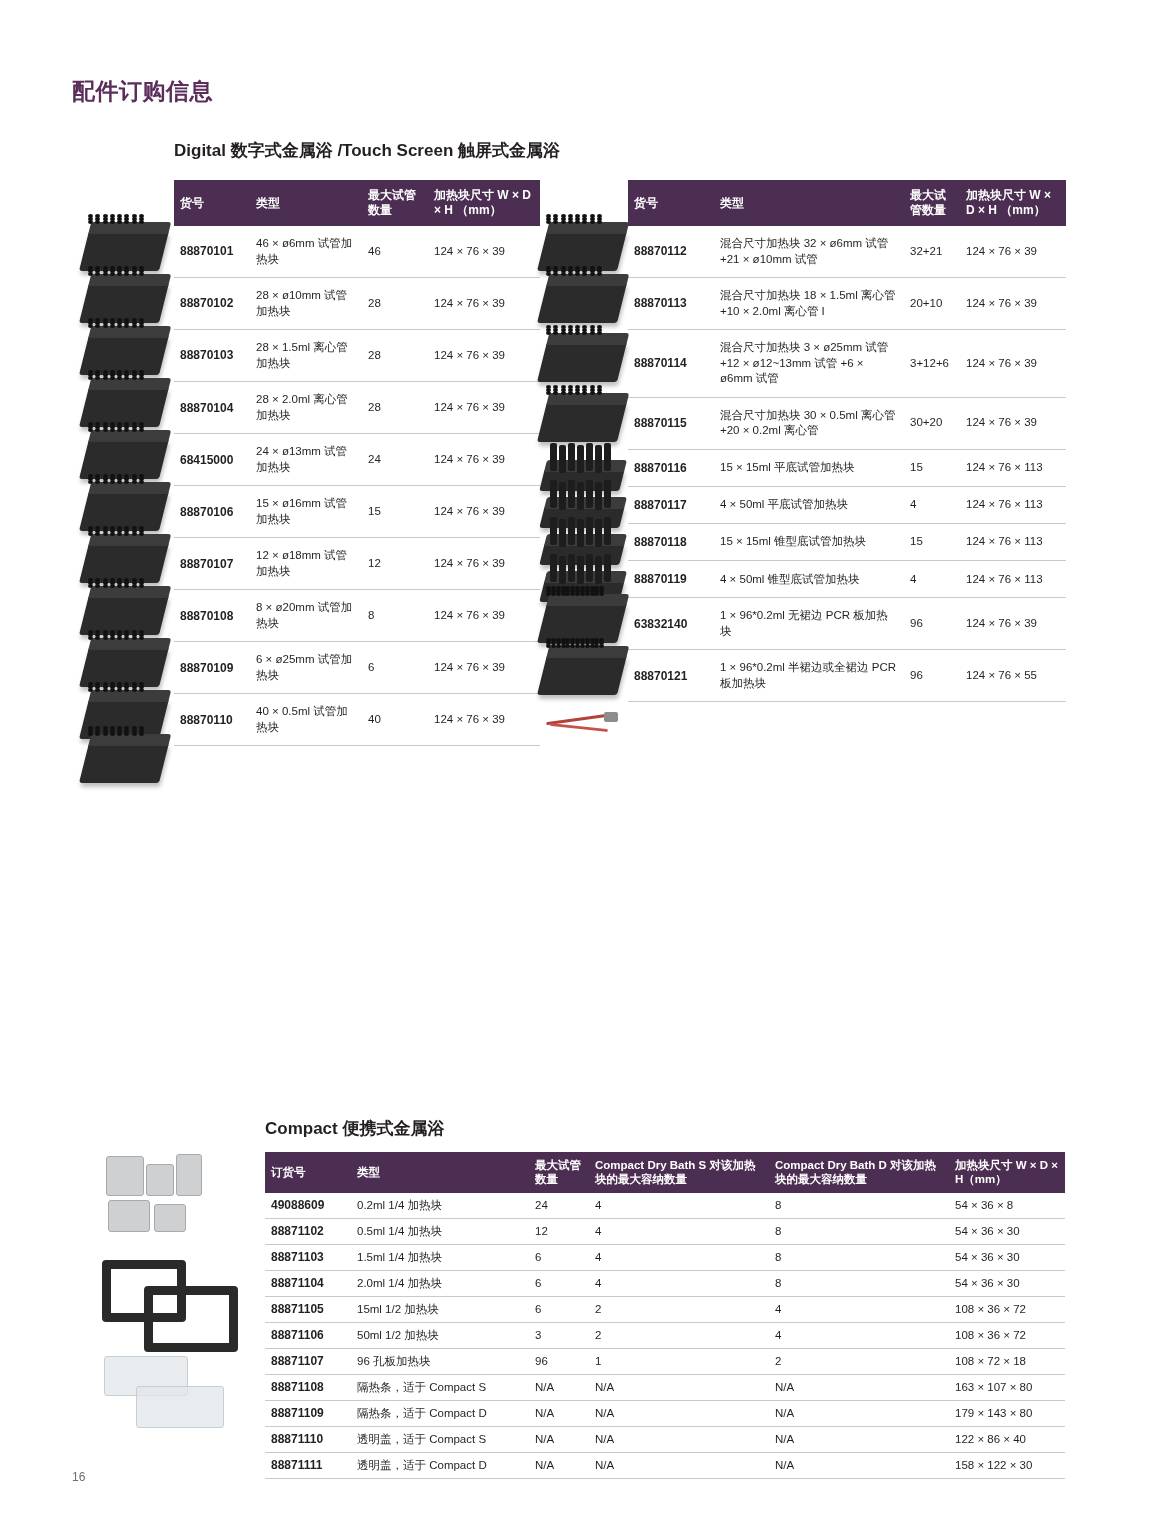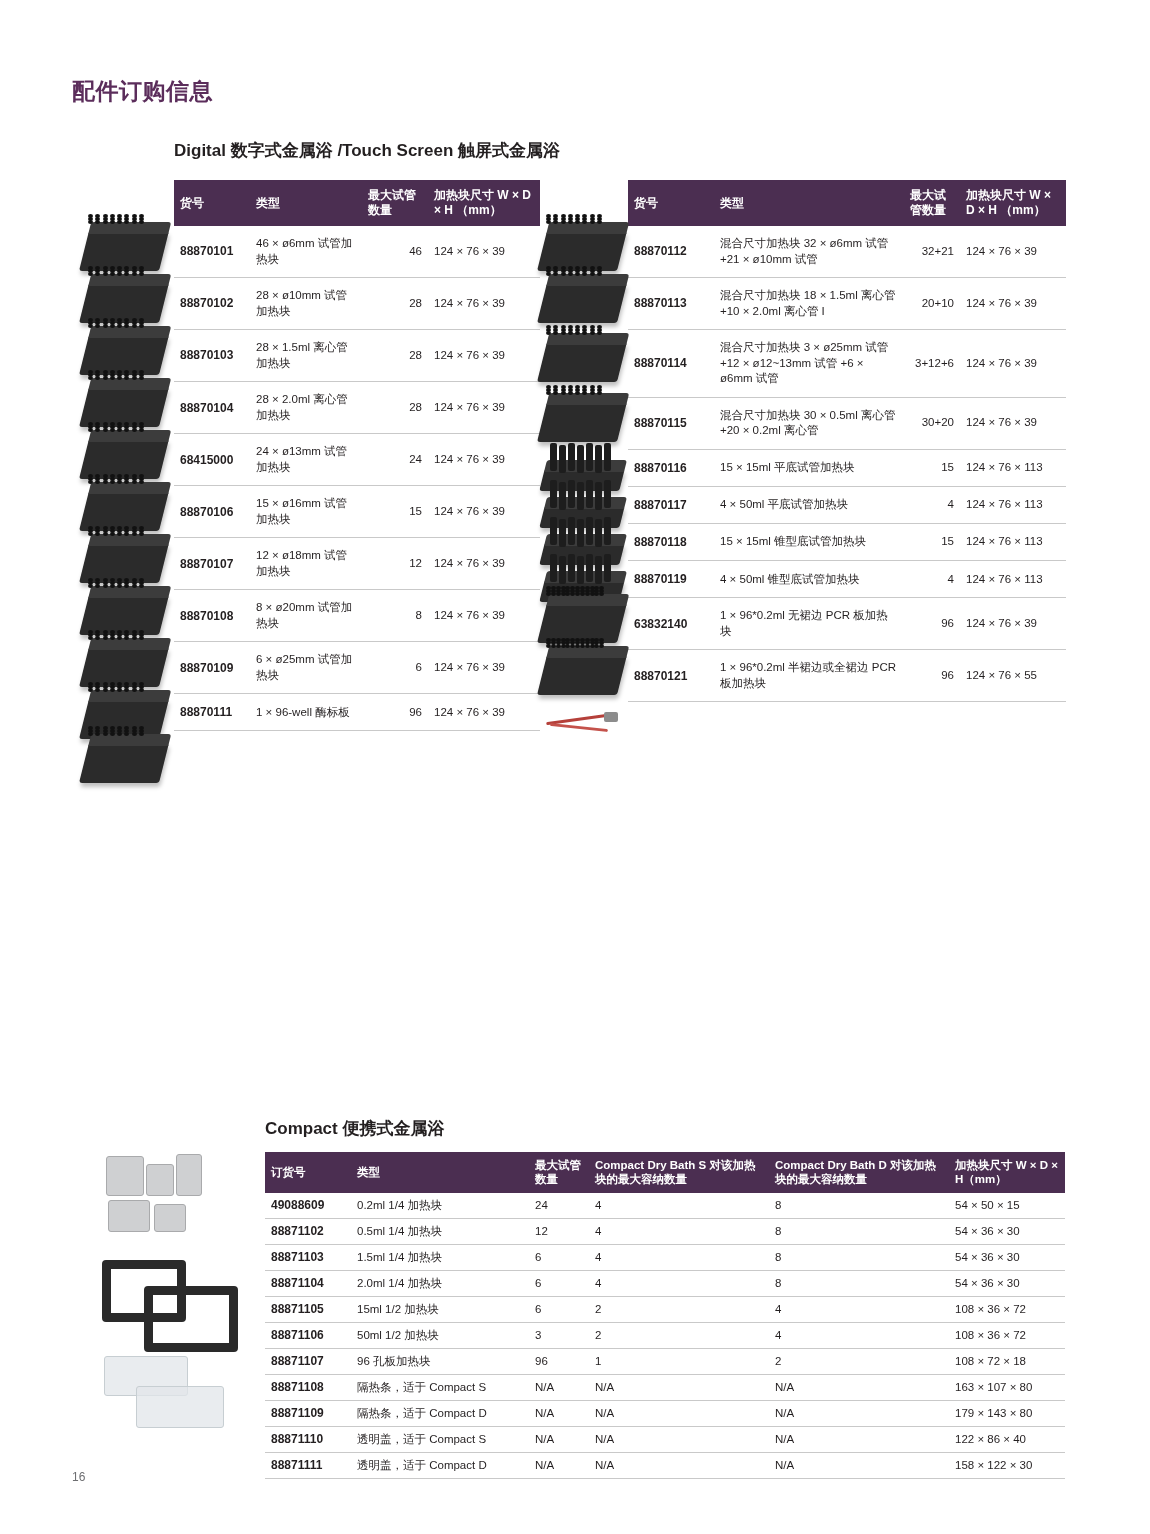--- a/index.html
+++ b/index.html
@@ -44,21 +44,21 @@
     line-height:1.25;
   }
   .dig-table tbody td{
     border-bottom:1px solid #c9c9c9;
     vertical-align:middle;
     padding:10px 6px;
     line-height:1.35;
   }
   .dig-table tbody tr:last-child td{border-bottom:1px solid #c9c9c9;}
   .c-code{font-weight:bold;font-size:12px;white-space:nowrap;}
-  .c-qty{text-align:right;}
+  .c-qty{text-align:left;}
   .c-dim{white-space:nowrap;}
 
   
   #dig-left col.code{width:76px}
   #dig-left col.type{width:112px}
   #dig-left col.qty{width:66px}
   #dig-left col.dim{width:112px}
   
   #dig-right col.code{width:86px}
   #dig-right col.type{width:190px}
@@ -209,23 +209,23 @@
           <td class="c-qty">8</td>
           <td class="c-dim">124 × 76 × 39</td>
         </tr>
         <tr>
           <td class="c-code">88870109</td>
           <td>6 × ø25mm 试管加热块</td>
           <td class="c-qty">6</td>
           <td class="c-dim">124 × 76 × 39</td>
         </tr>
         <tr>
-          <td class="c-code">88870111</td>
-          <td>1 × 96-well 酶标板</td>
-          <td class="c-qty">96</td>
+          <td class="c-code">88870110</td>
+          <td>40 × 0.5ml 试管加热块</td>
+          <td class="c-qty">40</td>
           <td class="c-dim">124 × 76 × 39</td>
         </tr>
       </tbody>
   </table>
 
   <table class="dig-table" id="dig-right">
     <colgroup>
         <col class="code">
         <col class="type">
         <col class="qty">
@@ -336,21 +336,21 @@
         <th>加热块尺寸 W × D × H（mm）</th>
       </tr>
     </thead>
     <tbody id="compact-body">
         <tr>
           <td class="c-code">49088609</td>
           <td>0.2ml 1/4 加热块</td>
           <td>24</td>
           <td>4</td>
           <td>8</td>
-          <td class="c-dim">54 × 50 × 15</td>
+          <td class="c-dim">54 × 36 × 8</td>
         </tr>
         <tr>
           <td class="c-code">88871102</td>
           <td>0.5ml 1/4 加热块</td>
           <td>12</td>
           <td>4</td>
           <td>8</td>
           <td class="c-dim">54 × 36 × 30</td>
         </tr>
         <tr>

